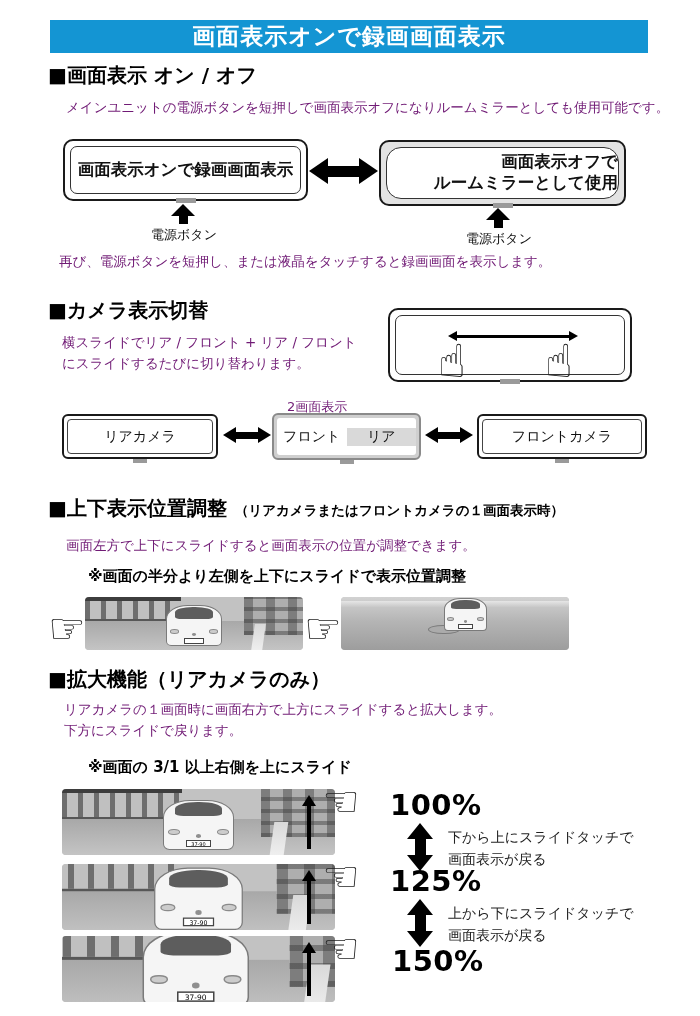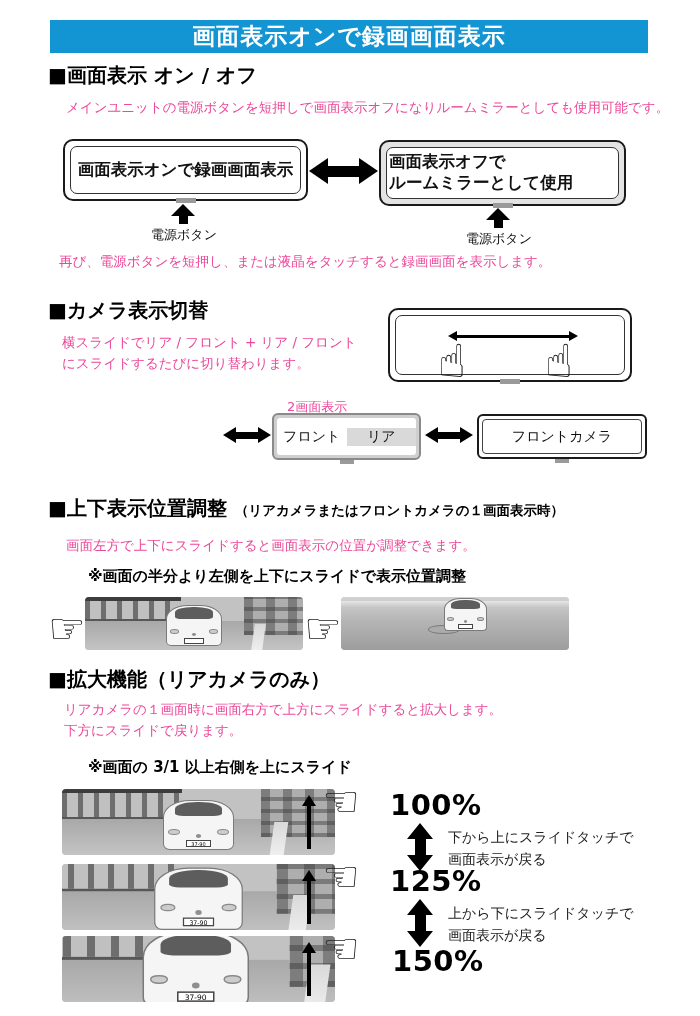--- a/index.html
+++ b/index.html
@@ -8,21 +8,21 @@
   .page { position:relative; width:700px; height:1016px; background:#fff; overflow:hidden; }
 
   
   .banner { position:absolute; left:50px; top:20px; width:598px; height:33px;
             background:#1495d3; display:flex; align-items:center; justify-content:center; }
   .banner .title { color:#fff; font-size:23px; font-weight:bold; letter-spacing:1px; }
 
   
   .h1 { position:absolute; font-size:20px; font-weight:bold; color:#000; white-space:nowrap; }
   .h1 .subnote { font-size:13.5px; font-weight:600; margin-left:8px; }
-  .body-text { position:absolute; font-size:13.5px; color:#ec4899; white-space:nowrap;text-align:right; }
+  .body-text { position:absolute; font-size:13.5px; color:#701a75; white-space:nowrap;text-align:right; }
   .note-bold { position:absolute; font-size:15px; font-weight:bold; color:#000; white-space:nowrap; }
 
   
   .mirror { position:absolute; border:2.5px solid #1a1a1a; border-radius:10px; padding:5px; background:#fff; }
   .mirror.shaded { background:#e3e3e3; }
   .mirror .inner { width:100%; height:100%; border:1.5px solid #333; border-radius:7px; background:#fff;
                    display:flex; flex-direction:column; align-items:center; justify-content:center; }
   .mirror .inner .line { font-size:16.5px; font-weight:bold; white-space:nowrap; line-height:1.25; }
   .mount-tab { position:absolute; left:50%; transform:translateX(-50%); width:20px; height:5px; background:#9a9a9a; }
 
@@ -126,21 +126,21 @@
     <div class="mount-tab" style="bottom:-4px;"></div>
   </div>
 
   <div class="h-arrow" style="left:309px; top:158px; width:69px;">
     <div class="tl"></div>
       <div class="bar"></div>
       <div class="tr"></div>
   </div>
 
   <div class="mirror shaded" style="left:379px; top:140px; width:247px; height:66px;">
-    <div class="inner" style="align-items:flex-start; padding-left:2px;">
+    <div class="inner" style="align-items:flex-end; padding-left:2px;border-radius:15px;">
       <div class="line">画面表示オフで</div>
       <div class="line">ルームミラーとして使用</div>
     </div>
     <div class="mount-tab" style="bottom:-4px;"></div>
   </div>
 
   <div class="power-arrow" style="left:171px; top:204px;">
     <div class="head"></div>
       <div class="stem"></div>
   </div>
@@ -165,20 +165,24 @@
   <div class="h-arrow thin" style="left:448px; top:331px; width:130px; z-index:4;">
     <div class="tl"></div>
       <div class="bar"></div>
       <div class="tr"></div>
   </div>
   <div class="hand" style="left:438px; top:338px; font-size:46px;">☝</div>
   <div class="hand" style="left:545px; top:338px; font-size:46px;">☝</div>
 
   <div class="body-text" style="left:287px; top:398px; font-size:13px;">2画面表示</div>
 
+  <div class="sbox" style="left:62px; top:414px; width:156px;">
+    <div class="inner">リアカメラ</div>
+    <div class="mount-tab" style="bottom:-6px; width:14px; height:4px;"></div>
+  </div>
 
   <div class="h-arrow small" style="left:223px; top:427px; width:48px;">
     <div class="tl"></div>
       <div class="bar"></div>
       <div class="tr"></div>
   </div>
 
   <div class="sbox dual" style="left:272px; top:413px; width:149px; height:47px;">
     <div class="inner">
       <div class="half">フロント</div>

